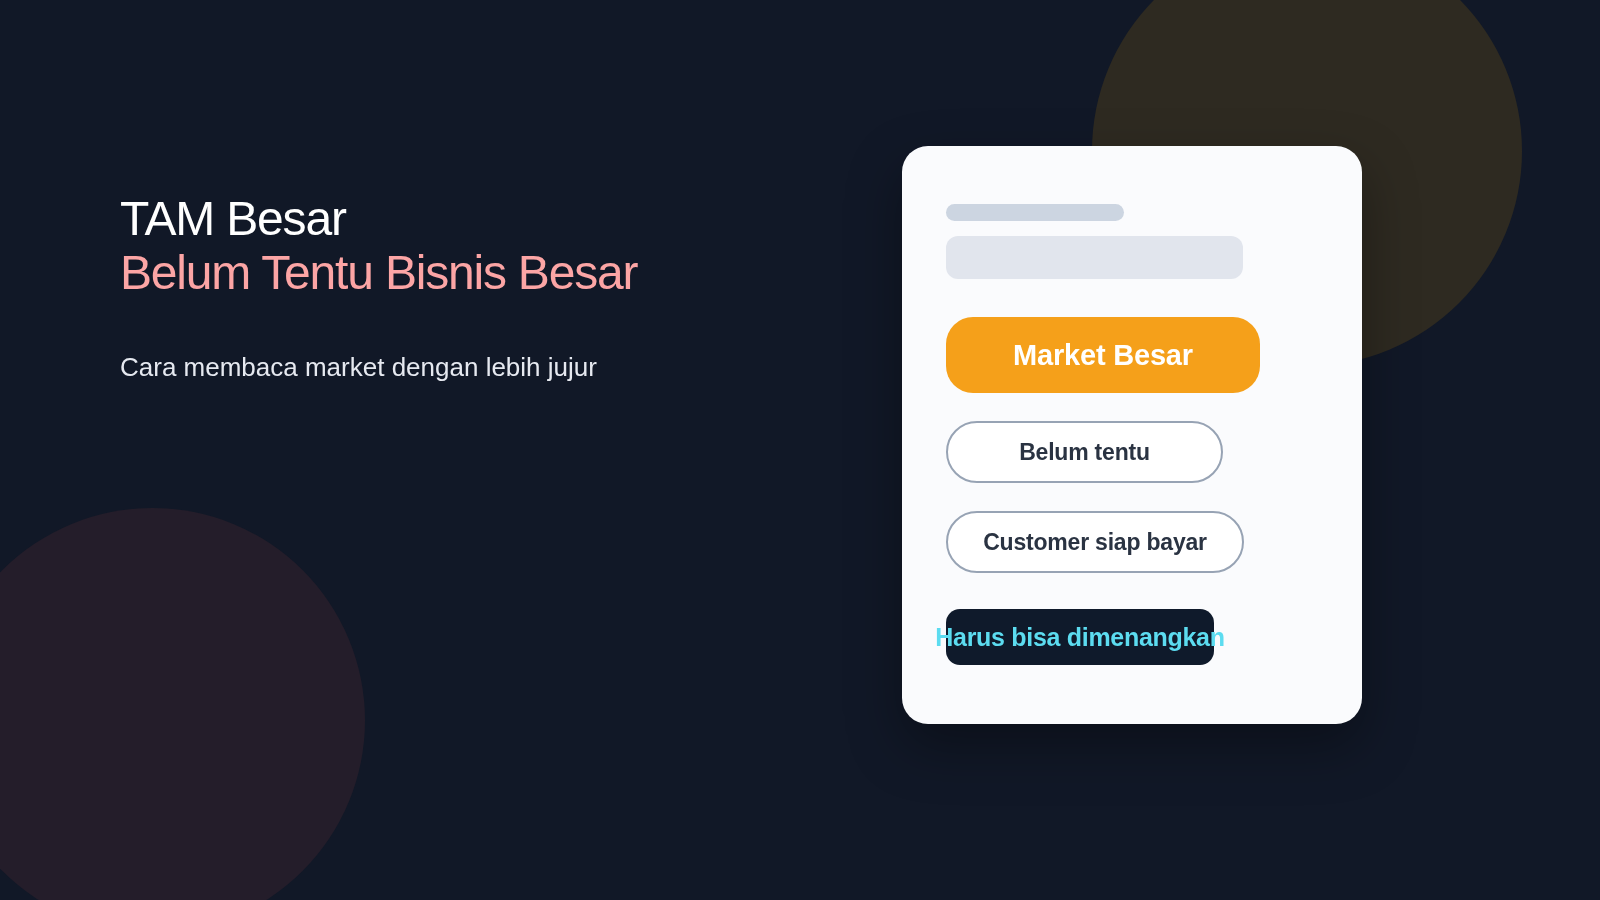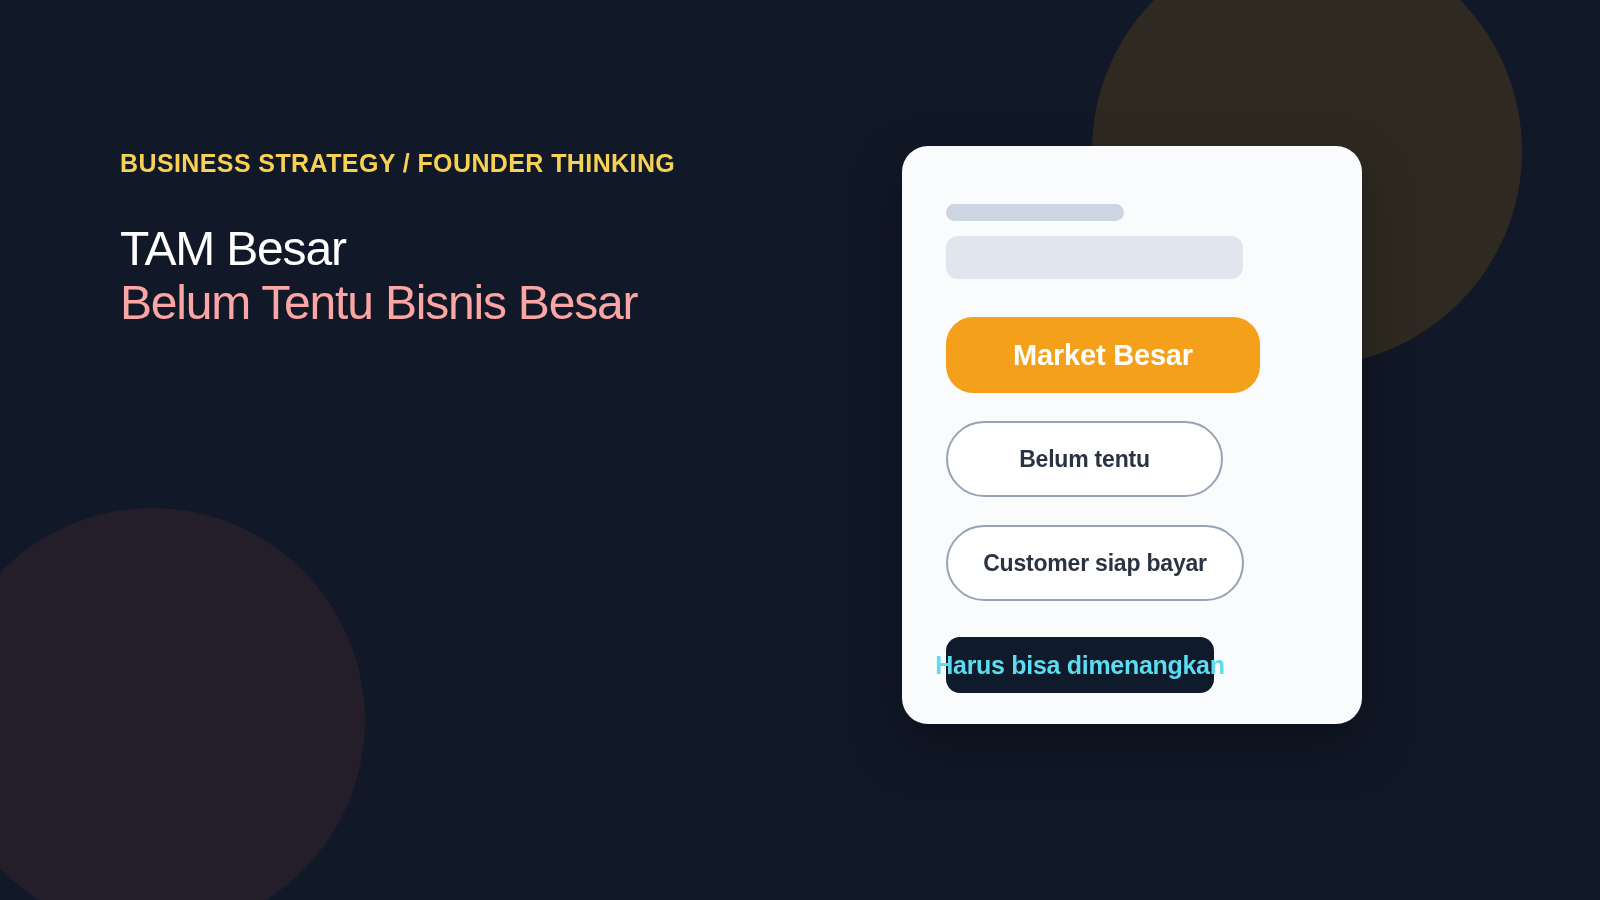--- a/index.html
+++ b/index.html
@@ -136,21 +136,21 @@
     height: 76px;
     background: #f5a01a;
     color: #ffffff;
     font-size: 29px;
     border-radius: 27px;
     letter-spacing: -0.2px;
   }
 
   .btn-outline {
     margin-top: 28px;
-    height: 76px;
+    height: 62px;
     background: #ffffff;
     color: #2a3342;
     font-size: 23px;
     border: 2px solid #97a3b4;
     border-radius: 999px;
     letter-spacing: -0.2px;
   }
 
   .btn-outline.w1 { width: 277px; }
   .btn-outline.w2 { width: 298px; }
@@ -182,28 +182,28 @@
   }
 </style>
 </head>
 <body>
 
 <div class="blob blob-top-right"></div>
 <div class="blob blob-bottom-left"></div>
 
 <div class="left-col">
 
-  <div class="eyebrow">BUSINESS STRATEGY / FOUNDER THINKING</div>
 
   <div class="headline">
     <div class="headline-line primary">TAM Besar</div>
     <div class="headline-line accent">Belum Tentu Bisnis Besar</div>
   </div>
 
   <div class="subtitle">
+    <div class="subtitle-line">Cara membaca market dengan lebih jujur</div>
   </div>
 
 </div>
 
 <div class="card">
   <div class="card-inner">
 
     <div class="skeleton skeleton-title"></div>
 
     <div class="skeleton skeleton-block"></div>

